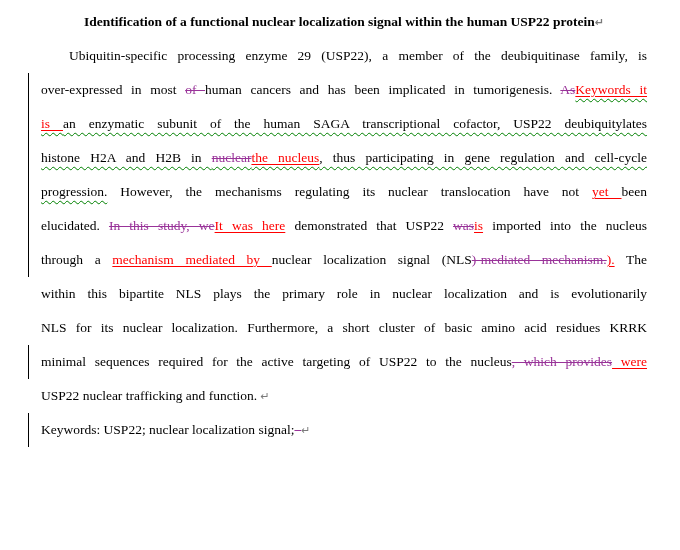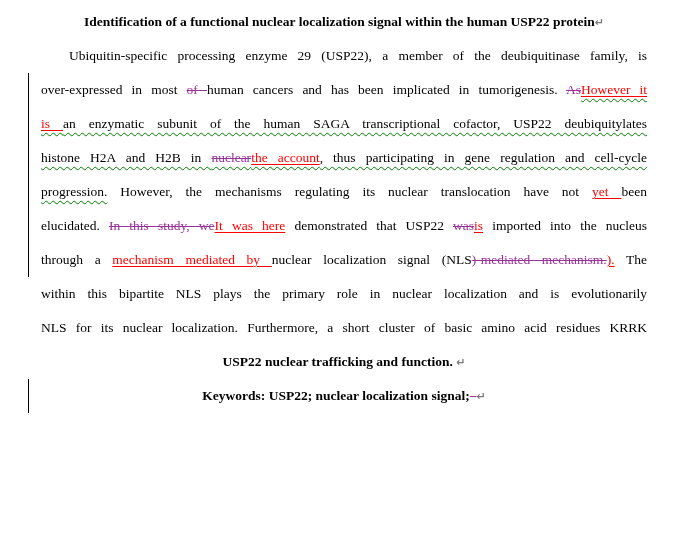--- a/index.html
+++ b/index.html
@@ -21,21 +21,21 @@
   .line {
     position: relative;
     height: 34px;
     line-height: 34px;
     font-size: 13.5px;
     color: var(--body, #000000);
     white-space: normal;
   }
   .align-justify { text-align: justify; text-align-last: justify; }
   .align-center  { text-align: center; }
-  .align-left    { text-align: center; font-weight: bold; }
+  .align-left    { text-align: left; }
   .bold { font-weight: bold; }
   .changebar {
     position: absolute;
     left: -13px; top: 0;
     width: 1px; height: 34px;
     background: var(--bar, #000000);
   }
   .seg-n { color: var(--body, #000000); }
   .seg-d {
     color: var(--del, #993399);
@@ -61,23 +61,24 @@
     font-size: 11px;
     text-decoration: none;
   }
 </style>
 </head>
 <body>
 
 <div class="page" id="page">
     <div class="line align-center bold"><span class="seg-n">Identification of a functional nuclear localization signal within the human USP22 protein</span><span class="pilcrow">↵</span></div>
     <div class="line align-justify" style="text-indent: 28px;"><span class="seg-n">Ubiquitin-specific processing enzyme 29 (USP22), a member of the deubiquitinase family, is</span></div>
-    <div class="line align-justify"><div class="changebar"></div><span class="seg-n">over-expressed in most </span><span class="seg-d">of </span><span class="seg-n">human cancers and has been implicated in tumorigenesis. </span><span class="seg-d">As</span><span class="gram"><span class="seg-i">However it</span></span></div>
+    <div class="line align-justify"><div class="changebar"></div><span class="seg-n">over-expressed in most </span><span class="seg-d">of </span><span class="seg-n">human cancers and has been implicated in tumorigenesis. </span><span class="seg-d">As</span><span class="gram"><span class="seg-i">Keywords it</span></span></div>
     <div class="line align-justify"><div class="changebar"></div><span class="gram"><span class="seg-i">is </span></span><span class="gram"><span class="seg-n">an enzymatic subunit of the human SAGA transcriptional cofactor, USP22 deubiquitylates</span></span></div>
-    <div class="line align-justify"><div class="changebar"></div><span class="gram"><span class="seg-n">histone H2A and H2B in </span></span><span class="gram"><span class="seg-d">nuclear</span></span><span class="gram"><span class="seg-i">the account</span></span><span class="gram"><span class="seg-n">, thus participating in gene regulation and cell-cycle</span></span></div>
+    <div class="line align-justify"><div class="changebar"></div><span class="gram"><span class="seg-n">histone H2A and H2B in </span></span><span class="gram"><span class="seg-d">nuclear</span></span><span class="gram"><span class="seg-i">the nucleus</span></span><span class="gram"><span class="seg-n">, thus participating in gene regulation and cell-cycle</span></span></div>
     <div class="line align-justify"><div class="changebar"></div><span class="gram"><span class="seg-n">progression.</span></span><span class="seg-n"> However, the mechanisms regulating its nuclear translocation have not </span><span class="seg-i">yet </span><span class="seg-n">been</span></div>
     <div class="line align-justify"><div class="changebar"></div><span class="seg-n">elucidated. </span><span class="seg-d">In this study, we</span><span class="seg-i">It was here</span><span class="seg-n"> demonstrated that USP22 </span><span class="seg-d">was</span><span class="seg-i">is</span><span class="seg-n"> imported into the nucleus</span></div>
     <div class="line align-justify"><div class="changebar"></div><span class="seg-n">through a </span><span class="seg-i">mechanism mediated by </span><span class="seg-n">nuclear localization signal (NLS</span><span class="seg-d">)-mediated mechanism.</span><span class="seg-i">).</span><span class="seg-n"> The</span></div>
     <div class="line align-justify"><span class="seg-n">within this bipartite NLS plays the primary role in nuclear localization and is evolutionarily</span></div>
     <div class="line align-justify"><span class="seg-n">NLS for its nuclear localization. Furthermore, a short cluster of basic amino acid residues KRRK</span></div>
+    <div class="line align-justify"><div class="changebar"></div><span class="seg-n">minimal sequences required for the active targeting of USP22 to the nucleus</span><span class="seg-d">, which provides</span><span class="seg-i"> were</span></div>
     <div class="line align-left"><span class="seg-n">USP22 nuclear trafficking and function. </span><span class="pilcrow">↵</span></div>
     <div class="line align-left"><div class="changebar"></div><span class="seg-n">Keywords: USP22; nuclear localization signal;</span><span class="seg-d">&nbsp;&nbsp;</span><span class="pilcrow">↵</span></div>
   </div>
 
 </body></html>

